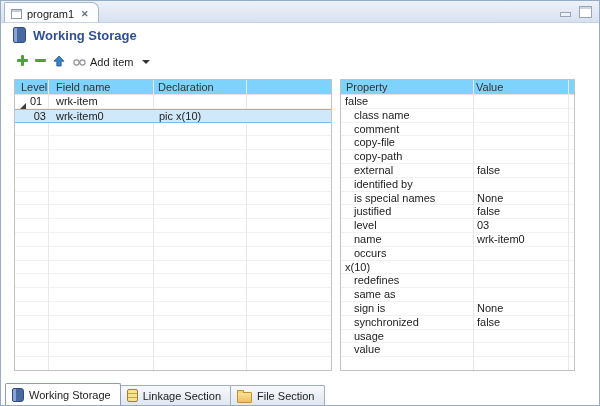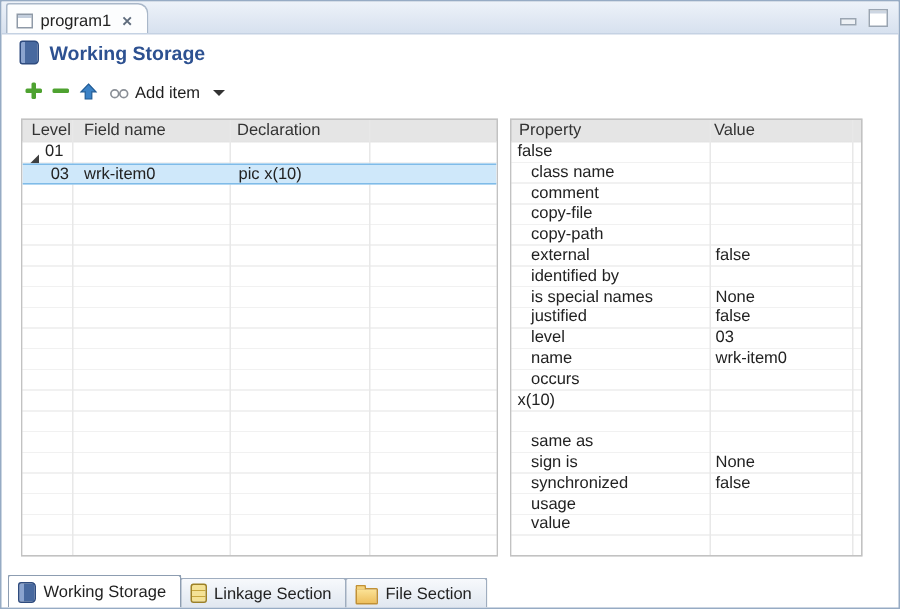--- a/index.html
+++ b/index.html
@@ -33,21 +33,21 @@
   .plus-icon{position:relative;width:11px;height:11px}
   .plus-icon::before{content:"";position:absolute;left:4px;top:0;width:3px;height:11px;background:var(--icon-green,#4ea230);border-radius:1px}
   .plus-icon::after{content:"";position:absolute;left:0;top:4px;width:11px;height:3px;background:var(--icon-green,#4ea230);border-radius:1px}
   .minus-icon{width:11px;height:3px;background:var(--icon-green,#4ea230);border-radius:1px}
   .additem{display:flex;align-items:center;margin-left:5px}
   .additem-label{color:#1e1e1e;margin-left:4px}
   .chevron-down-icon{width:0;height:0;border-left:4px solid transparent;border-right:4px solid transparent;
                      border-top:4px solid #333;margin-left:9px}
 
   
-  .tbl{position:absolute;top:78px;border:1px solid #c2c2c2;background:#e5e5e5;box-sizing:border-box}
+  .tbl{position:absolute;top:78px;border:1px solid #c2c2c2;background:#7dd3fc;box-sizing:border-box}
   .tbl-f{left:13px;width:318px;height:292px}
   .tbl-p{left:339px;width:235px;height:292px}
   .thead{position:relative;height:14px;line-height:14px;border-bottom:1px solid #e3e3e3;color:#333}
   .thead span{position:absolute;top:0;white-space:nowrap}
   .tbody{position:absolute;left:0;right:0;top:15px;bottom:0;overflow:hidden;
          background:repeating-linear-gradient(to bottom,#fff 0,#fff 12.8px,#f1f1f1 12.8px,#f1f1f1 13.8px)}
   .vline{position:absolute;top:0;bottom:0;width:1px;background:#e8e8e8;z-index:1}
 
   .frow,.prow{display:flex;height:13.8px;line-height:13.8px;white-space:nowrap}
   .frow.selected{position:relative;z-index:2;background:var(--selection-bg,#cfe8fa);
@@ -136,20 +136,21 @@
       <span style="left:41px">Field name</span>
       <span style="left:143px">Declaration</span>
     </div>
     <div class="tbody">
 
         <div class="frow">
           <span class="cell cell-level">
             <i class="expander show"></i>
             <span>01</span>
           </span>
+          <span class="cell cell-fname">wrk-item</span>
           <span class="cell cell-decl"></span>
         </div>
 
         <div class="frow selected">
           <span class="cell cell-level child">
 
             <span>03</span>
           </span>
           <span class="cell cell-fname">wrk-item0</span>
           <span class="cell cell-decl">pic x(10)</span>
@@ -225,20 +226,21 @@
         <div class="prow">
           <span class="pname">occurs</span>
           <span class="pval"></span>
         </div>
 
         <div class="prow">
           <span class="pval">x(10)</span>
         </div>
 
         <div class="prow">
+          <span class="pname">redefines</span>
           <span class="pval"></span>
         </div>
 
         <div class="prow">
           <span class="pname">same as</span>
           <span class="pval"></span>
         </div>
 
         <div class="prow">
           <span class="pname">sign is</span>

